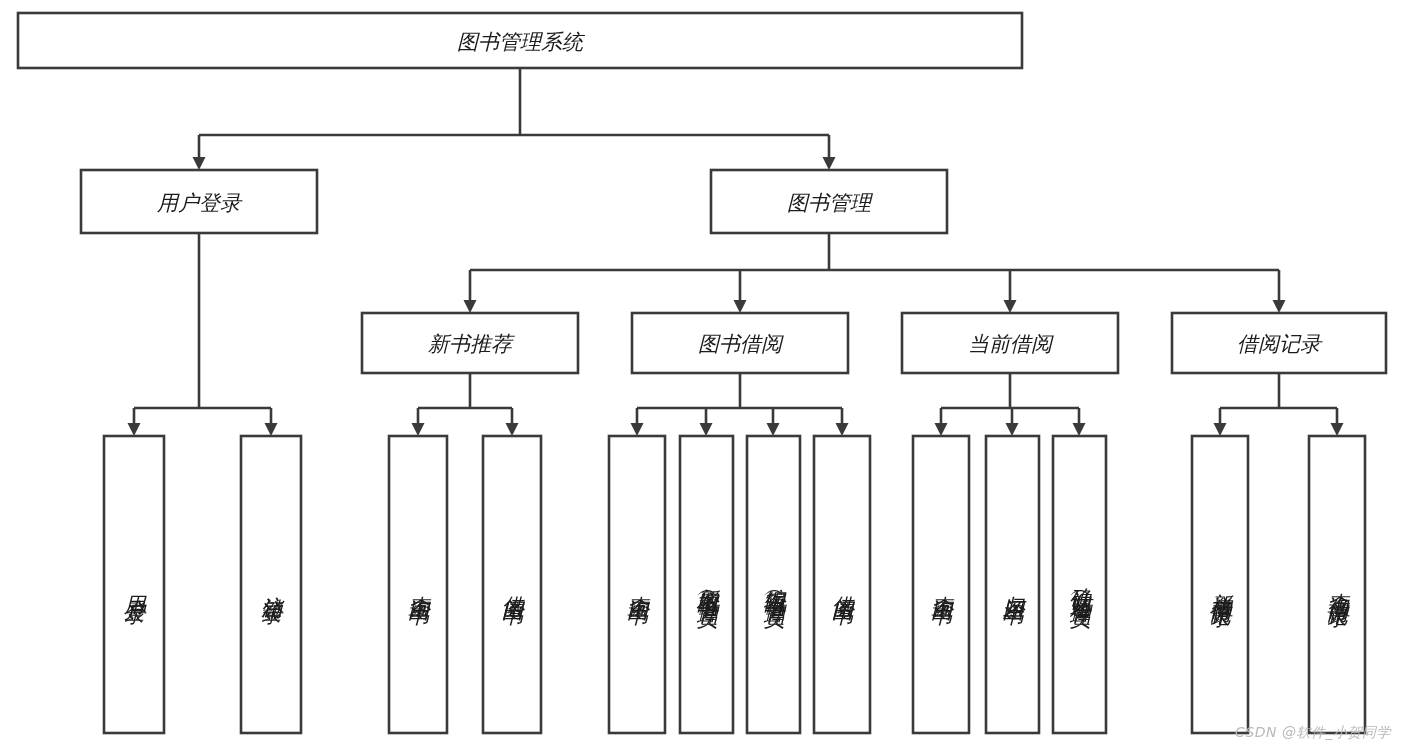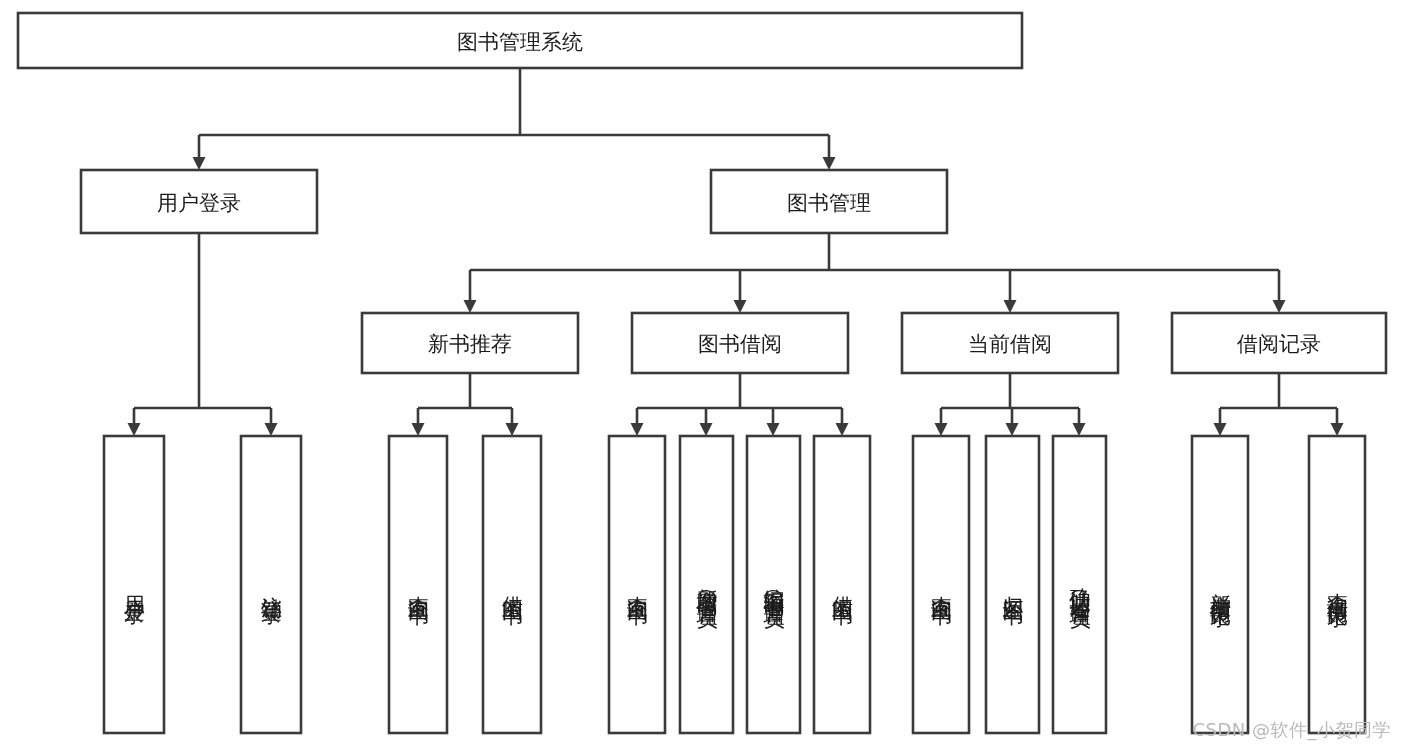--- a/index.html
+++ b/index.html
@@ -12,20 +12,21 @@
     width: 1405px;
     height: 747px;
     font-family: "DejaVu Sans", "Liberation Sans", sans-serif;
     overflow: hidden;
   }
   #diagram-root {
     position: relative;
     width: 1405px;
     height: 747px;
     background: #ffffff;
+    font-style: italic;
   }
   svg#flow {
     position: absolute;
     top: 0;
     left: 0;
     width: 1405px;
     height: 747px;
     display: block;
   }
   .node-rect {
@@ -66,21 +67,21 @@
     justify-content: center;
     text-align: center;
     pointer-events: none;
     user-select: none;
   }
   .watermark {
     position: absolute;
     right: 14px;
     bottom: 5px;
     font-family: "DejaVu Sans", "Liberation Sans", sans-serif;
-    font-size: 18px;
+    font-size: 14px;
     color: #b9b9b9;
     letter-spacing: 0.5px;
     user-select: none;
     white-space: nowrap;
   }
 </style>
 </head>
 <body>
 
 <div id="diagram-root">

